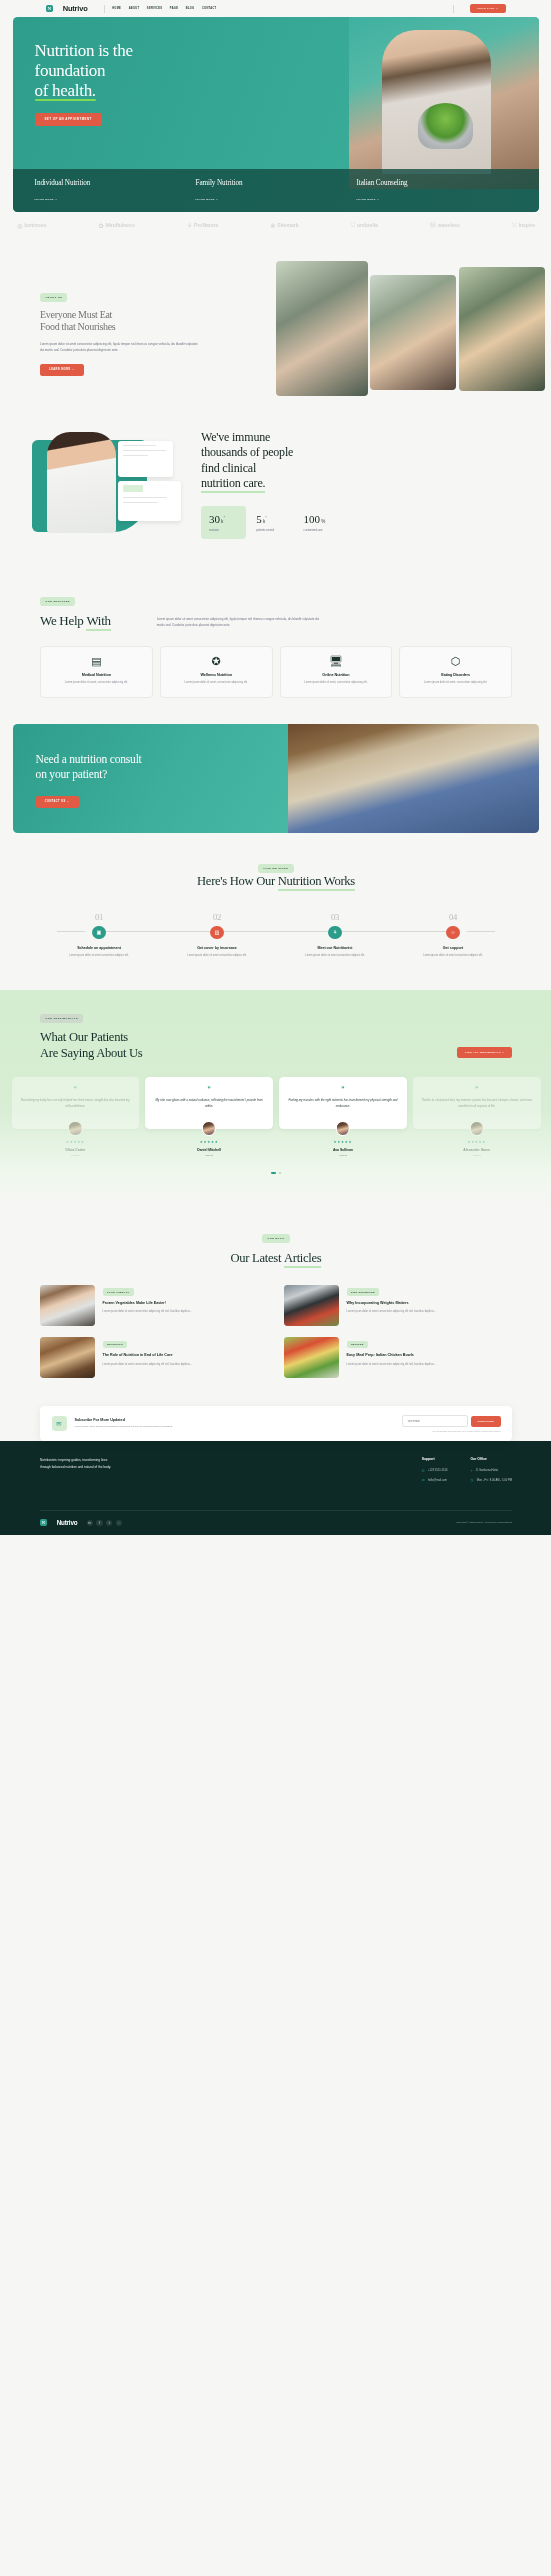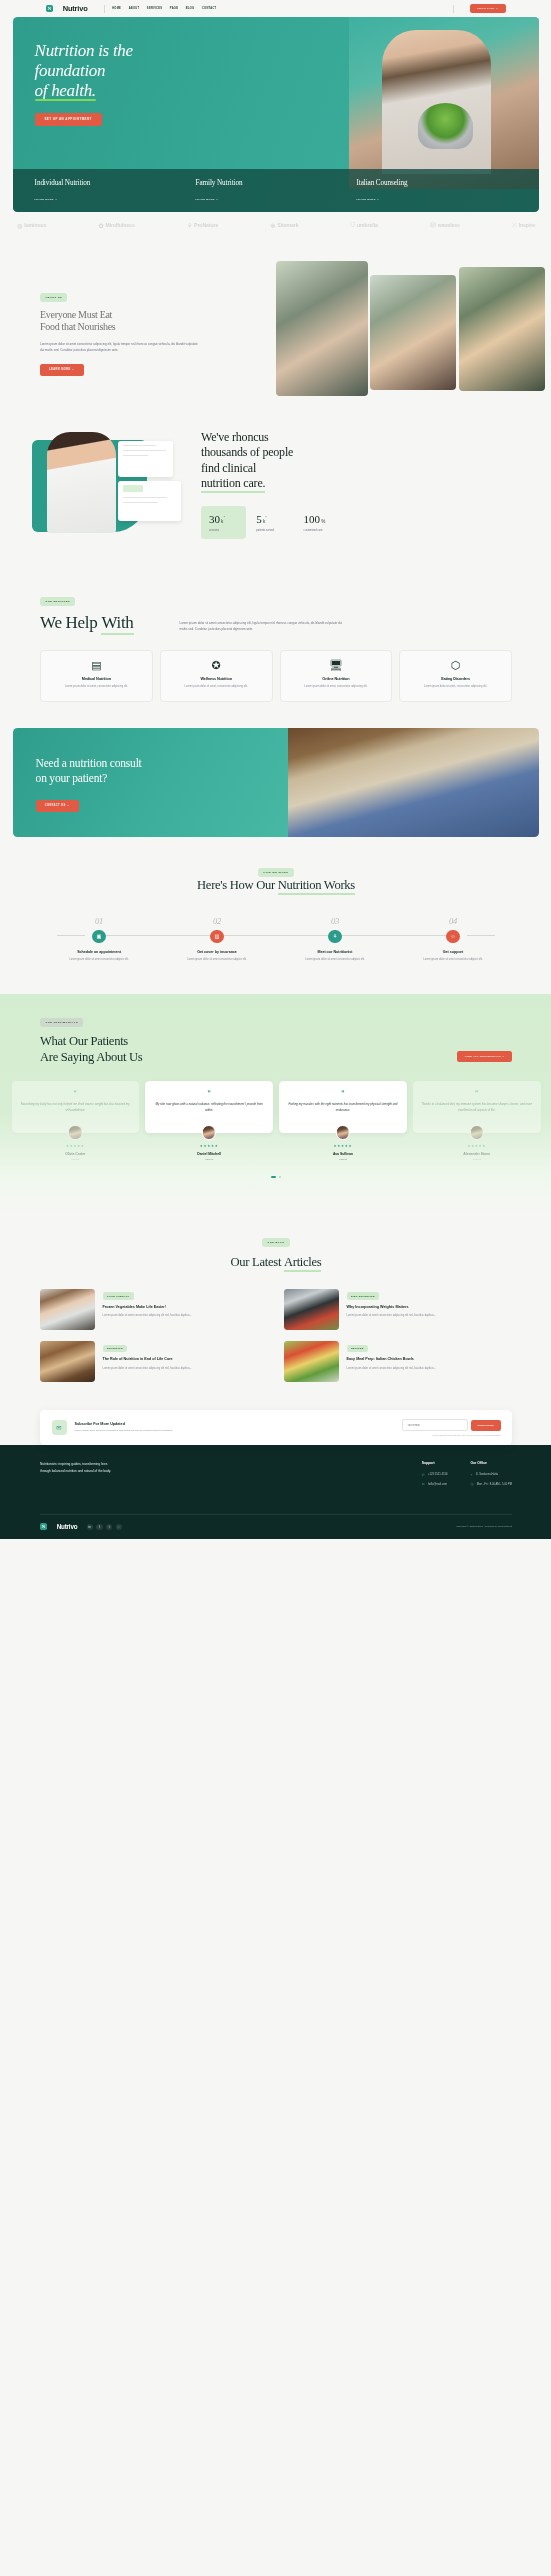--- a/index.html
+++ b/index.html
@@ -3,21 +3,21 @@
 <meta charset="utf-8">
 <style>
   * { margin:0; padding:0; box-sizing:border-box; }
   body {
     width:552px;
     font-family:"Liberation Sans", sans-serif;
     background:#f6f6f4;
     color:#152f2b;
     overflow-x:hidden;
   }
-  .serif { font-family:"Liberation Serif", serif;font-style:italic; }
+  .serif { font-family:"Liberation Serif", serif; }
 
   
   .header {
     height:17px; display:flex; align-items:center;
     background:#f6f6f4; padding:0 46px; gap:0;
   }
   .logo { display:flex; align-items:center; gap:1.7px; margin-right:8px; }
   .logo-mark {
     width:7px; height:7px; background:#2c9c8a; border-radius:1.7px;
     display:flex; align-items:center; justify-content:center;
@@ -149,21 +149,21 @@
   .stat { padding:7px 10.3px 7px 8px; border-radius:3.4px; min-width:45px; }
   .stat.hl { background:#d6ecd2; }
   .stat .num { font-family:"Liberation Serif",serif; font-size:11px; color:#14231f; }
   .stat .unit { font-size:4.6px; color:#3c4a44; margin-left:1.1px; }
   .stat .sup { font-size:4px; vertical-align:super; color:#6d7280; }
   .stat .lbl { font-size:2.6px; color:#6d7280; margin-top:4px; }
 
   
   .services { padding:21px 40px 26.4px 40px; background:#f6f6f4; }
   .svc-head { display:flex; align-items:flex-end; gap:46px; }
-  .svc-head h2 { font-family:"Liberation Serif",serif; font-weight:normal; font-size:17px; margin-top:7px; letter-spacing:-0.3px; }
+  .svc-head h2 { font-family:"Liberation Serif",serif; font-weight:normal; font-size:13px; margin-top:7px; letter-spacing:-0.3px; }
   .svc-head .body-txt { margin-top:0; max-width:167px; padding-bottom:2.3px; }
   .svc-cards { display:flex; gap:7px; margin-top:15px; }
   .svc-card {
     flex:1; background:#fafafa; border:0.6px solid #e9e9e6; border-radius:4px;
     padding:9.2px 7.5px 10.3px 7.5px; text-align:center;
   }
   .svc-icon { font-size:11px; line-height:1; margin-bottom:6.3px; color:#1d332e; }
   .svc-card h4 { font-size:3.8px; font-weight:bold; color:#14231f; letter-spacing:-0.1px; }
   .svc-card p { font-size:2.6px; color:#8a8f96; line-height:1.85; margin-top:4px; }
 
@@ -431,21 +431,21 @@
       <div class="si-line" style="width:45%"></div>
     </div>
     <div class="si-card2">
       <div class="si-chip"></div>
       <div class="si-line" style="width:70%"></div>
       <div class="si-line" style="width:55%"></div>
     </div>
   </div>
   <div class="stats-right">
     <h2>
-      <span>We've rhoncus</span><br>
+      <span>We've immune</span><br>
       <span>thousands of people</span><br>
       <span>find clinical</span><br>
       <span class="hl" style="position:relative;display:inline-block;border-bottom:2.3px solid #bfe6ba;">nutrition care.</span>
     </h2>
     <div class="stat-row">
       <div class="stat hl">
         <span class="num">30</span><span class="unit">k</span><span class="sup">*</span>
         <div class="lbl">sessions</div>
       </div>
       <div class="stat">

